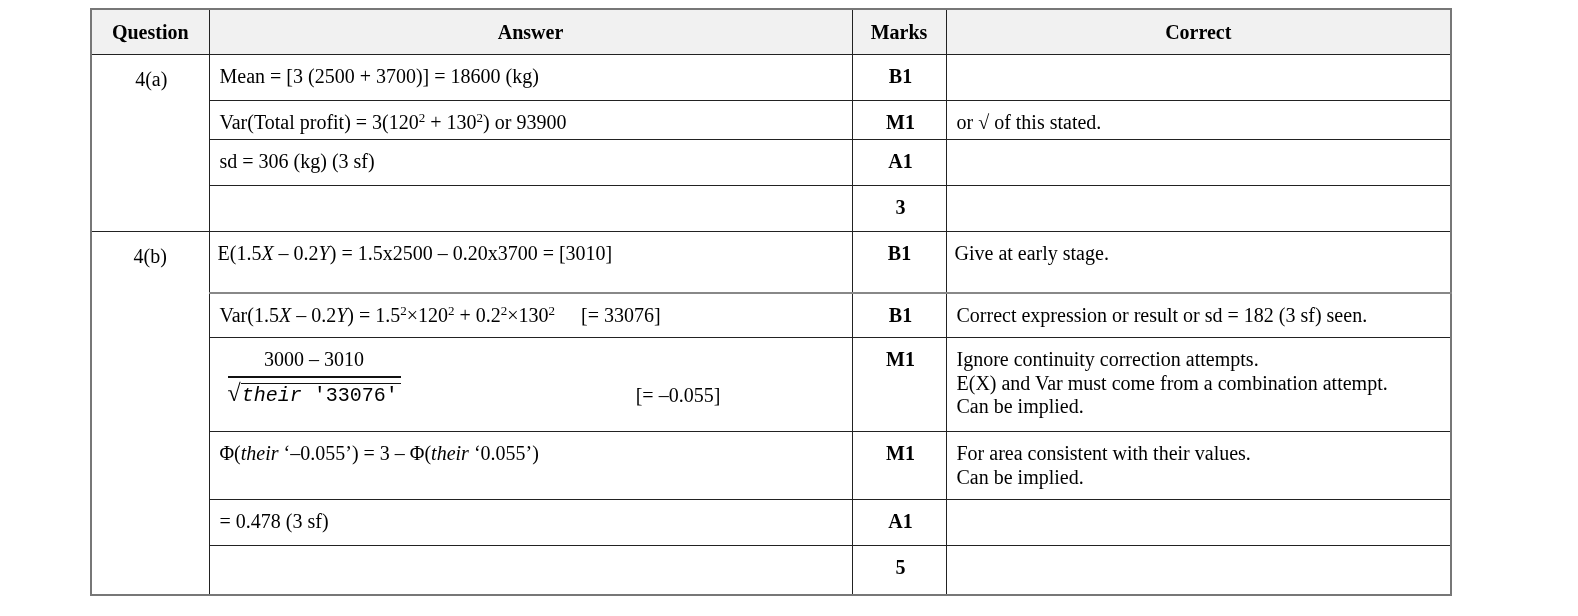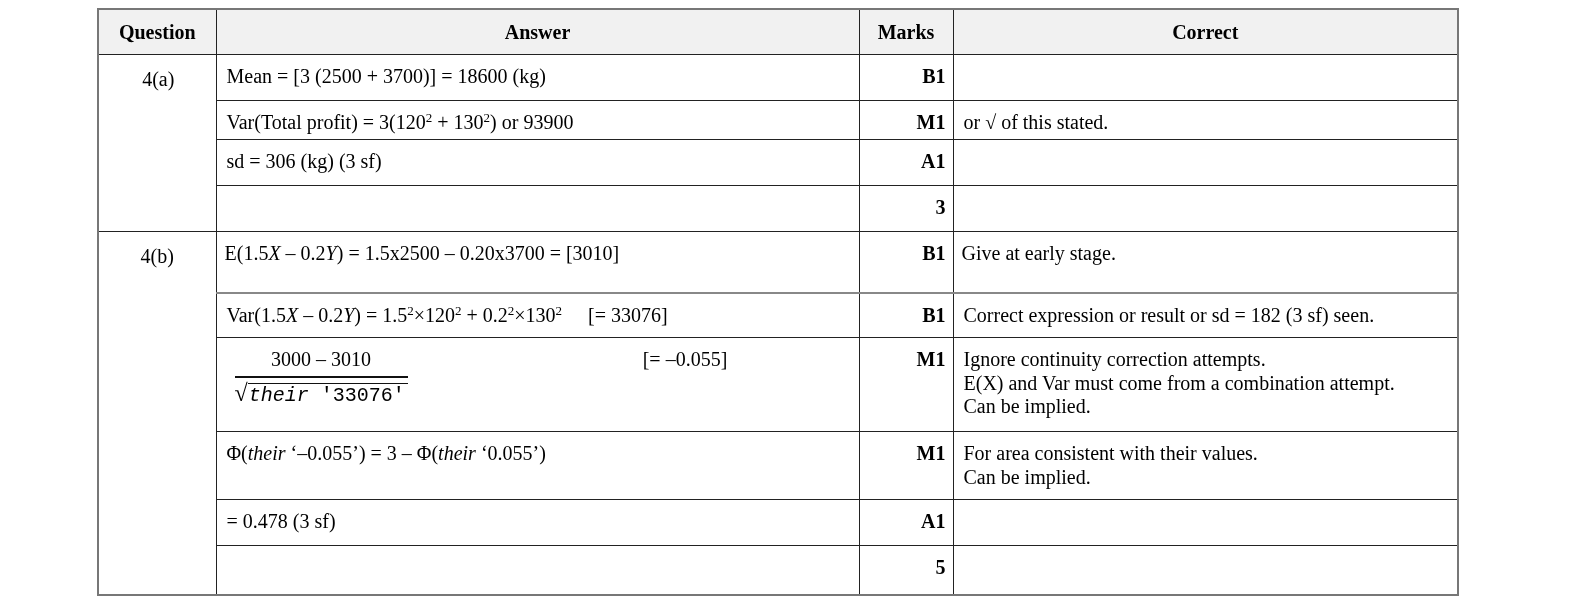--- a/index.html
+++ b/index.html
@@ -8,21 +8,21 @@
     width: 1578px;
     height: 616px;
     background: #ffffff;
     font-family: "Liberation Serif", "DejaVu Serif", serif;
     color: #000;
     overflow: hidden;
     position: relative;
   }
   table.mark-table {
     position: absolute;
-    left: 97px;
+    left: 90px;
     top: 8px;
     width: 1360px;
     border-collapse: collapse;
     table-layout: fixed;
     border: 2px solid #777;
   }
   th, td {
     border: 1px solid #222;
     font-size: 20px;
     vertical-align: top;
@@ -36,40 +36,40 @@
     text-align: center;
     vertical-align: middle;
     padding: 4px;
     height: 36px;
   }
   td.q {
     text-align: center;
     padding-top: 13px;
   }
   td.mark {
-    text-align: right;
+    text-align: center;
     font-weight: bold;
     padding-right: 7px;
   }
   td.guid div { line-height: 1.18; }
   td.ans { line-height: 1.18; }
   sup {
     font-size: 13px;
     line-height: 0;
     vertical-align: baseline;
     position: relative;
     top: -7px;
   }
   .it { font-style: italic; }
   .note-inline { margin-left: 26px; }
   tr.sep td { border-bottom: 2px solid #888; padding-left: 8px; }
   
   .frac-line {
     display: flex;
-    align-items: flex-start;
+    align-items: flex-end;
   }
   .frac {
     display: inline-block;
     text-align: center;
     margin-left: 8px;
   }
   .num {
     display: block;
     padding: 0 10px 4px 10px;
     border-bottom: 2px solid #111;

